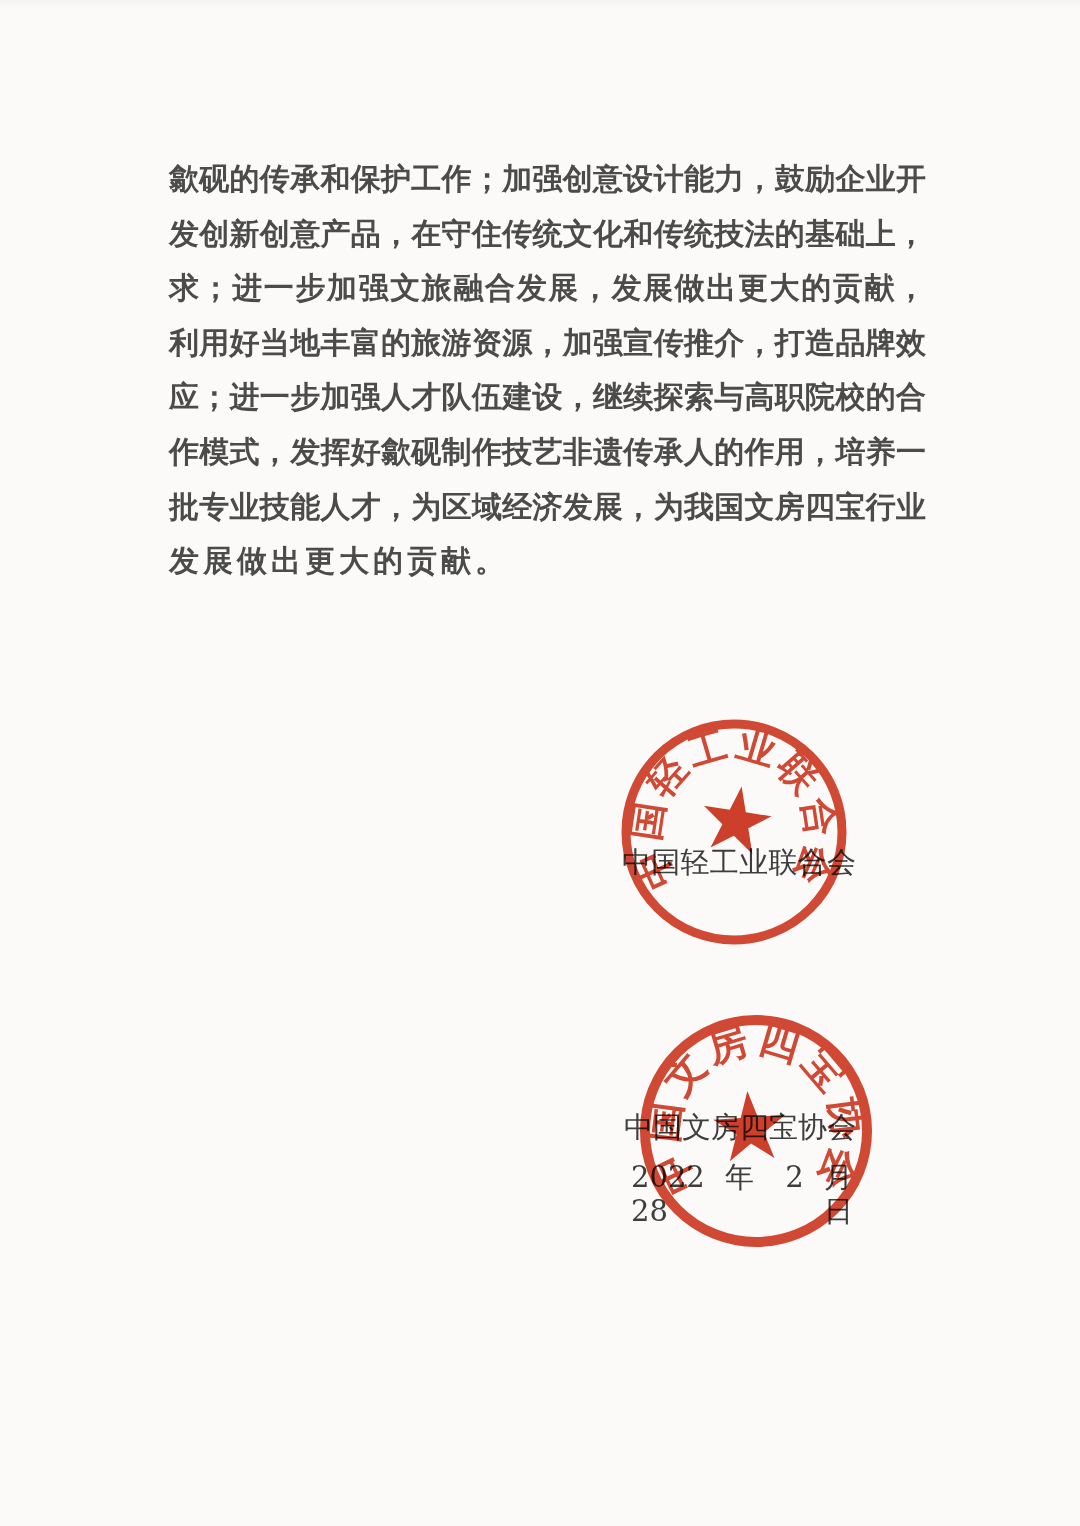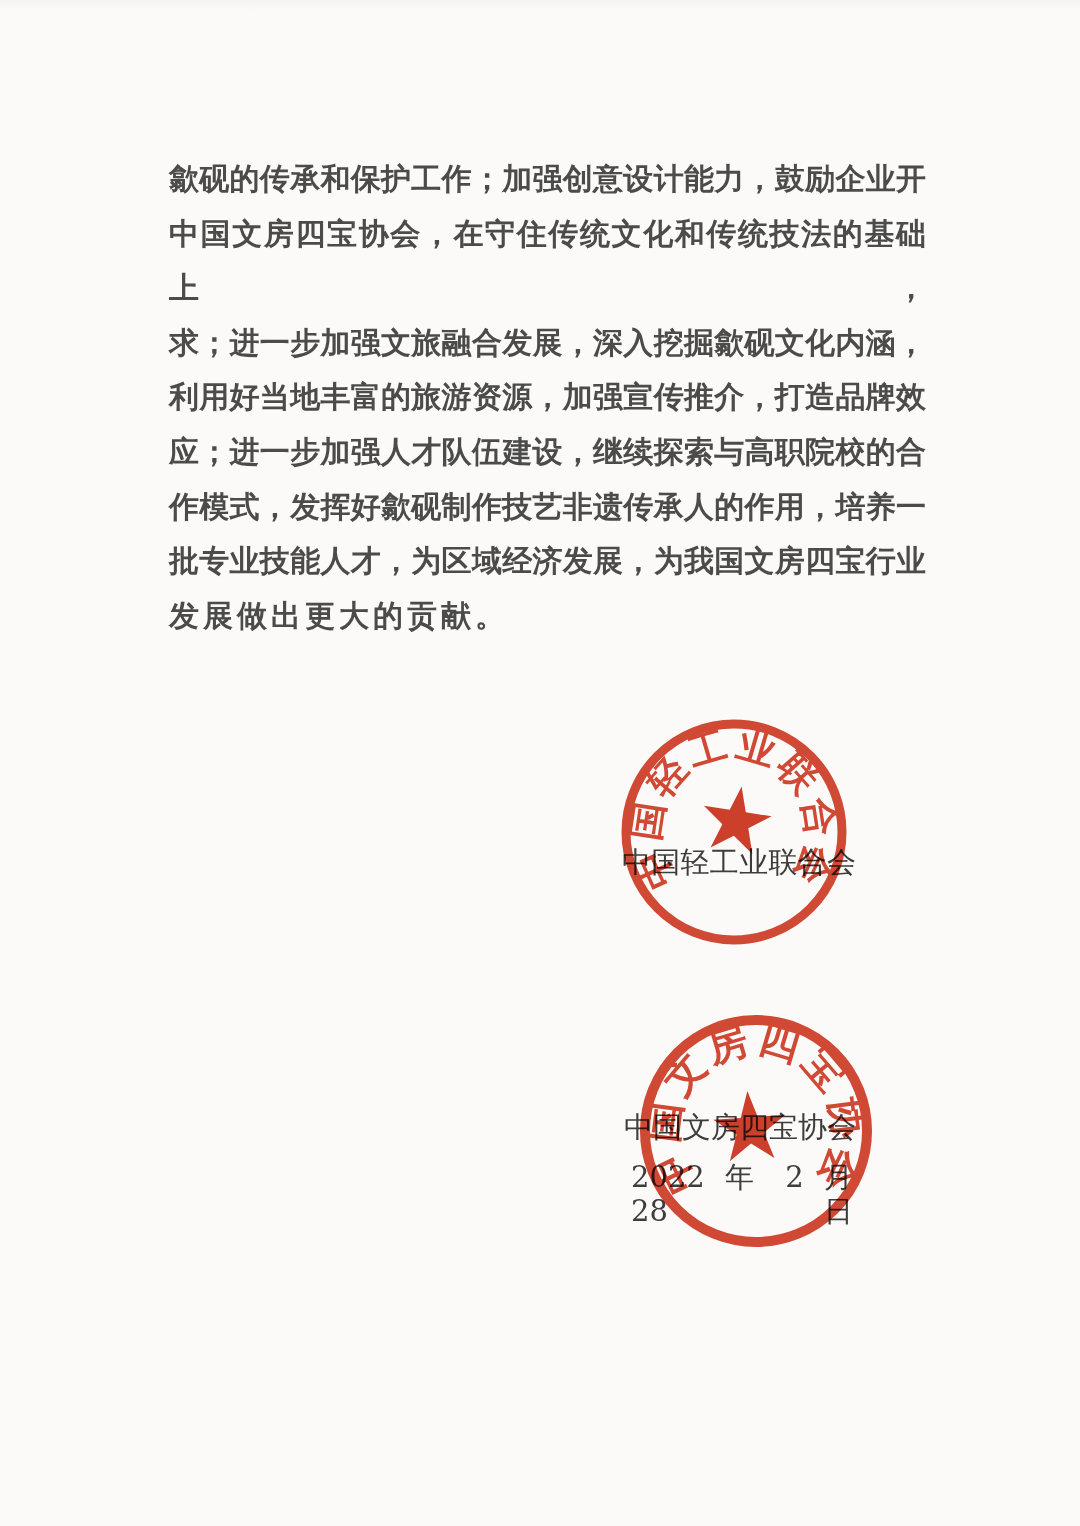--- a/index.html
+++ b/index.html
@@ -55,22 +55,22 @@
     font-weight:bold;
   }
 </style>
 </head>
 <body>
 
 <div class="page">
 
   <div class="doc-text">
     <div class="doc-line">歙砚的传承和保护工作；加强创意设计能力，鼓励企业开</div>
-    <div class="doc-line">中国文房四宝协会，在守住传统文化和传统技法的基础上，</div>
-    <div class="doc-line">求；进一步加强文旅融合发展，深入挖掘歙砚文化内涵，</div>
+    <div class="doc-line">发创新创意产品，在守住传统文化和传统技法的基础上，</div>
+    <div class="doc-line">求；进一步加强文旅融合发展，发展做出更大的贡献，</div>
     <div class="doc-line">利用好当地丰富的旅游资源，加强宣传推介，打造品牌效</div>
     <div class="doc-line">应；进一步加强人才队伍建设，继续探索与高职院校的合</div>
     <div class="doc-line">作模式，发挥好歙砚制作技艺非遗传承人的作用，培养一</div>
     <div class="doc-line">批专业技能人才，为区域经济发展，为我国文房四宝行业</div>
     <div class="doc-line last">发展做出更大的贡献。</div>
   </div>
 
   <div class="sig sig1">中国轻工业联合会</div>
 
   <div class="sig sig2">中国文房四宝协会</div>

